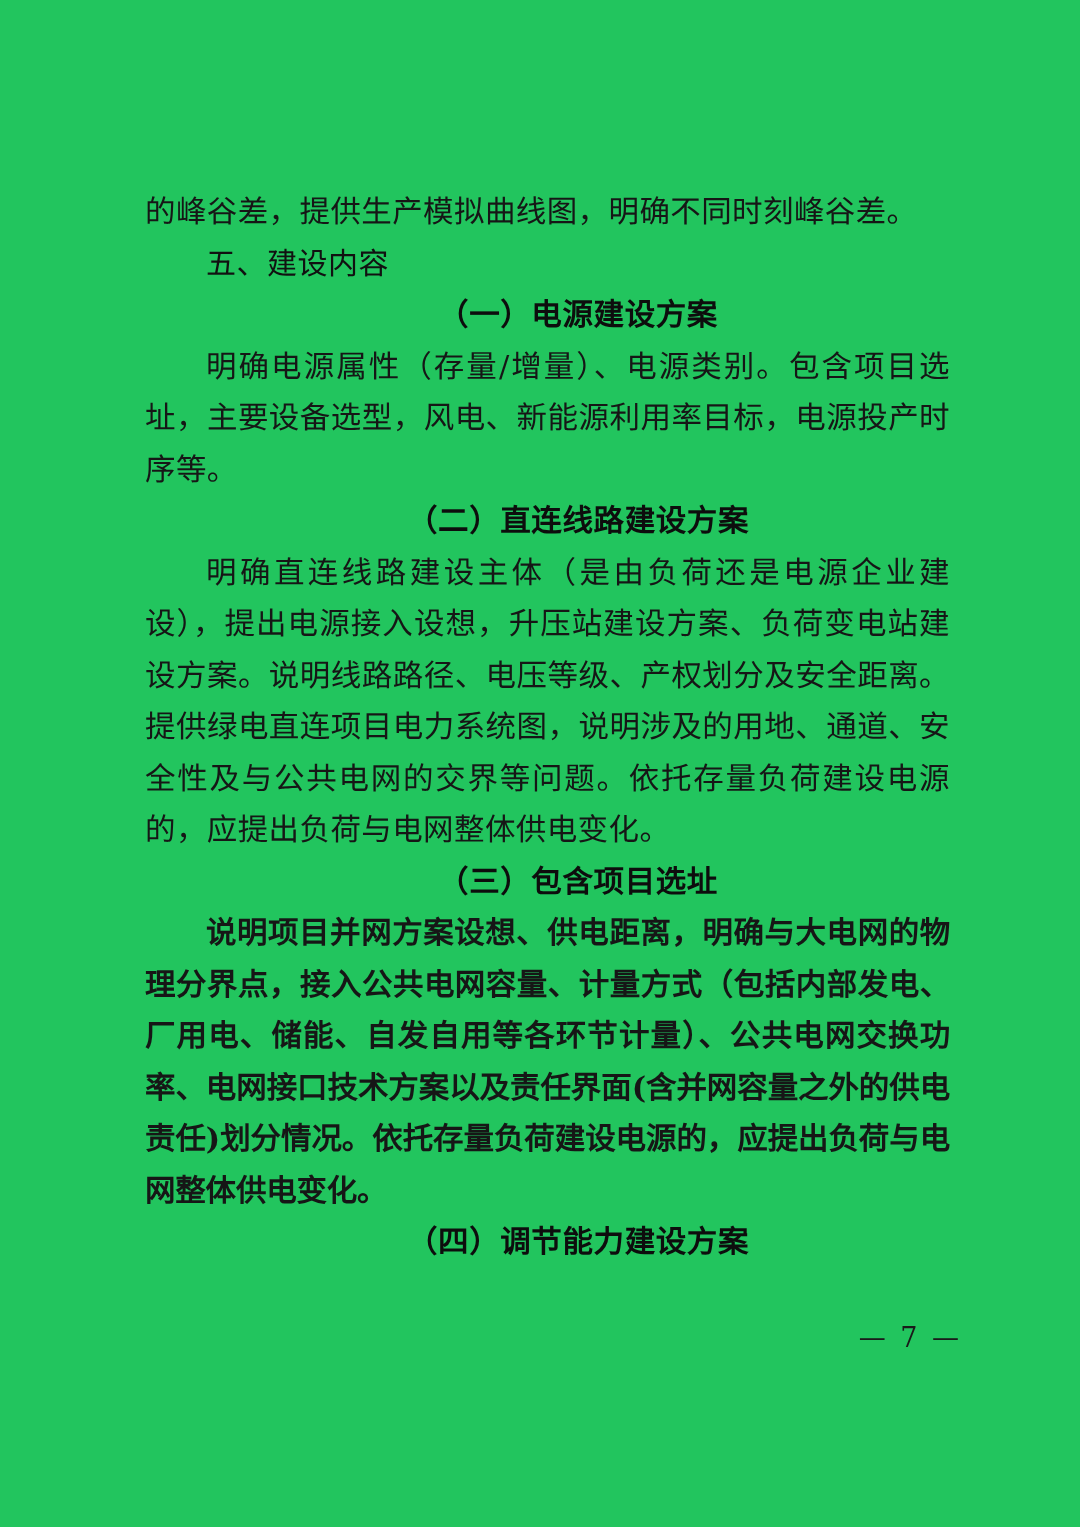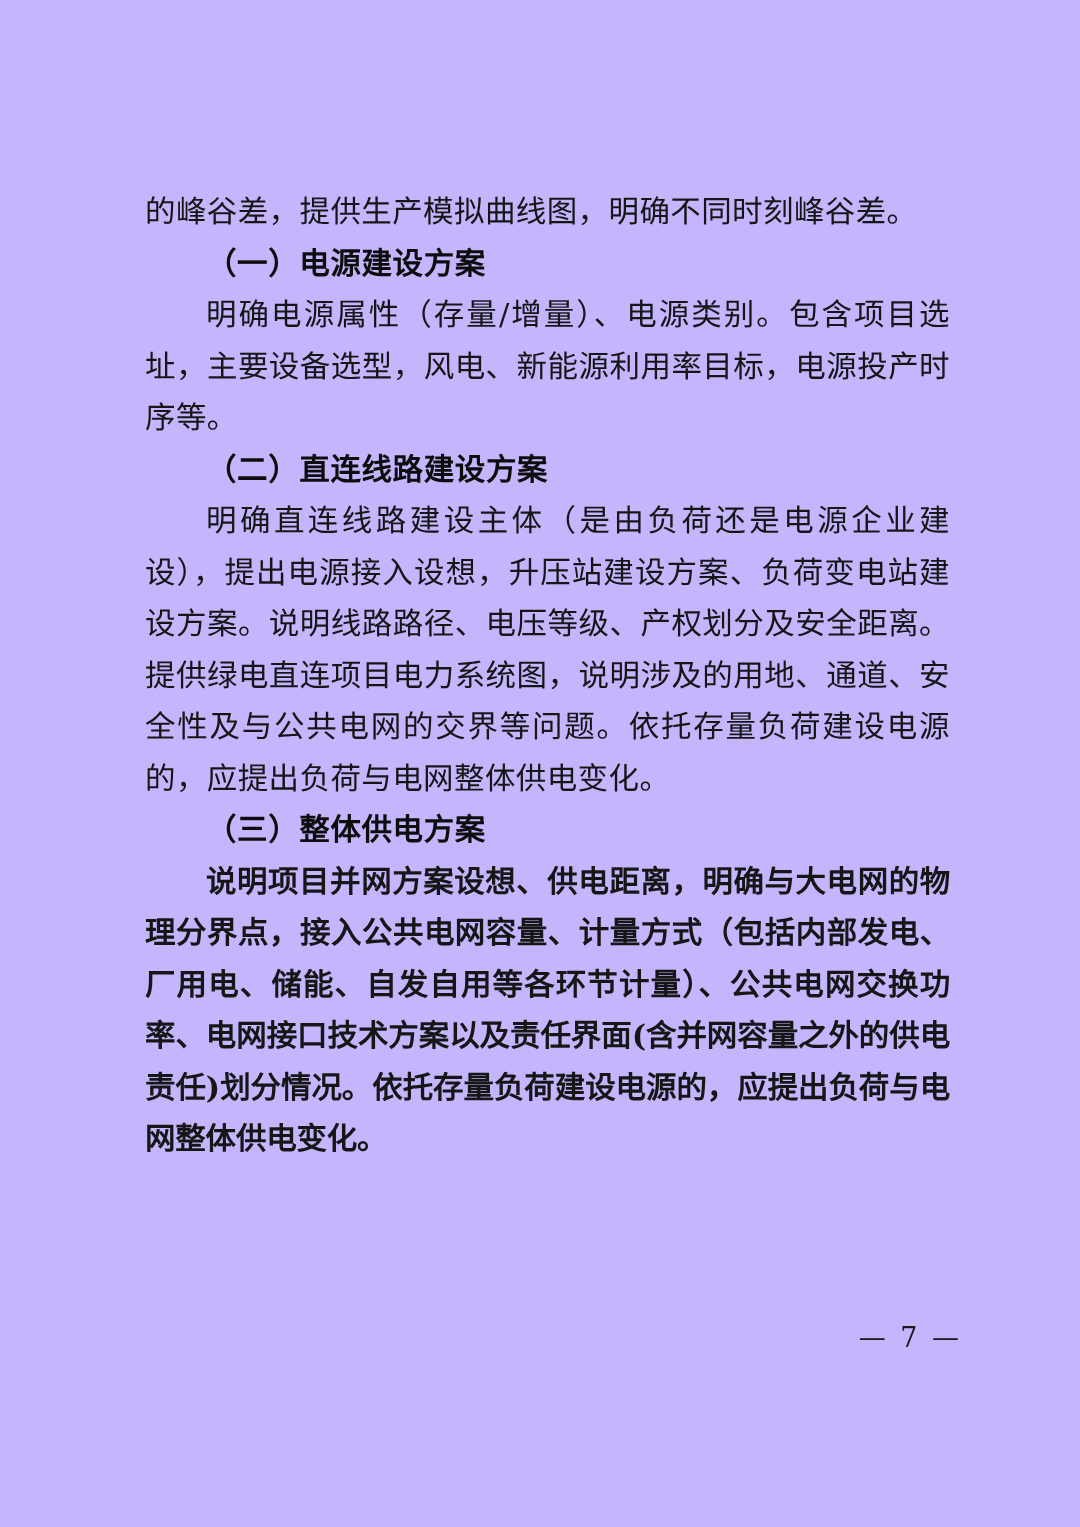--- a/index.html
+++ b/index.html
@@ -17,21 +17,21 @@
     color: #1a1a1a;
     -webkit-font-smoothing: antialiased;
   }
 
   .page {
     position: absolute;
     top: 0;
     left: 0;
     width: 1080px;
     height: 1527px;
-    background: #c4b5fd;
+    background: #22c55e;
   }
 
   .content {
     position: absolute;
     left: 145px;
     top: 186px;
     width: 805px;
   }
 
   
@@ -70,20 +70,21 @@
   
   .h-sub {
     font-family: "DejaVu Serif", "Liberation Serif", serif;
     font-size: 30.5px;
     line-height: 51.5px;
     margin: 0;
     padding-left: 61px;
     font-weight: 700;
     letter-spacing: 0.6px;
     color: #0d0d0d;
+    text-align: center;
   }
 
   
   .page-number {
     position: absolute;
     right: 118px;
     top: 1322px;
     font-family: "DejaVu Serif", "Liberation Serif", serif;
     font-size: 27px;
     letter-spacing: 3px;
@@ -94,31 +95,33 @@
 </head>
 <body>
 
 <div class="page">
 
   <div class="content">
 
     <p class="para">的峰谷差，提供生产模拟曲线图，明确不同时刻峰谷差。</p>
 
 
+    <h2 class="h-sec">五、建设内容</h2>
 
     <h3 class="h-sub">（一）电源建设方案</h3>
 
     <p class="para indent">明确电源属性（存量/增量）、电源类别。包含项目选址，主要设备选型，风电、新能源利用率目标，电源投产时序等。</p>
 
     <h3 class="h-sub">（二）直连线路建设方案</h3>
 
     <p class="para indent">明确直连线路建设主体（是由负荷还是电源企业建设），提出电源接入设想，升压站建设方案、负荷变电站建设方案。说明线路路径、电压等级、产权划分及安全距离。提供绿电直连项目电力系统图，说明涉及的用地、通道、安全性及与公共电网的交界等问题。依托存量负荷建设电源的，应提出负荷与电网整体供电变化。</p>
 
-    <h3 class="h-sub">（三）整体供电方案</h3>
+    <h3 class="h-sub">（三）包含项目选址</h3>
 
     <p class="para indent tight">说明项目并网方案设想、供电距离，明确与大电网的物理分界点，接入公共电网容量、计量方式（包括内部发电、厂用电、储能、自发自用等各环节计量）、公共电网交换功率、电网接口技术方案以及责任界面(含并网容量之外的供电责任)划分情况。依托存量负荷建设电源的，应提出负荷与电网整体供电变化。</p>
 
+    <h3 class="h-sub">（四）调节能力建设方案</h3>
 
   </div>
 
   <div class="page-number">— 7 —</div>
 
 </div>
 
 </body></html>

